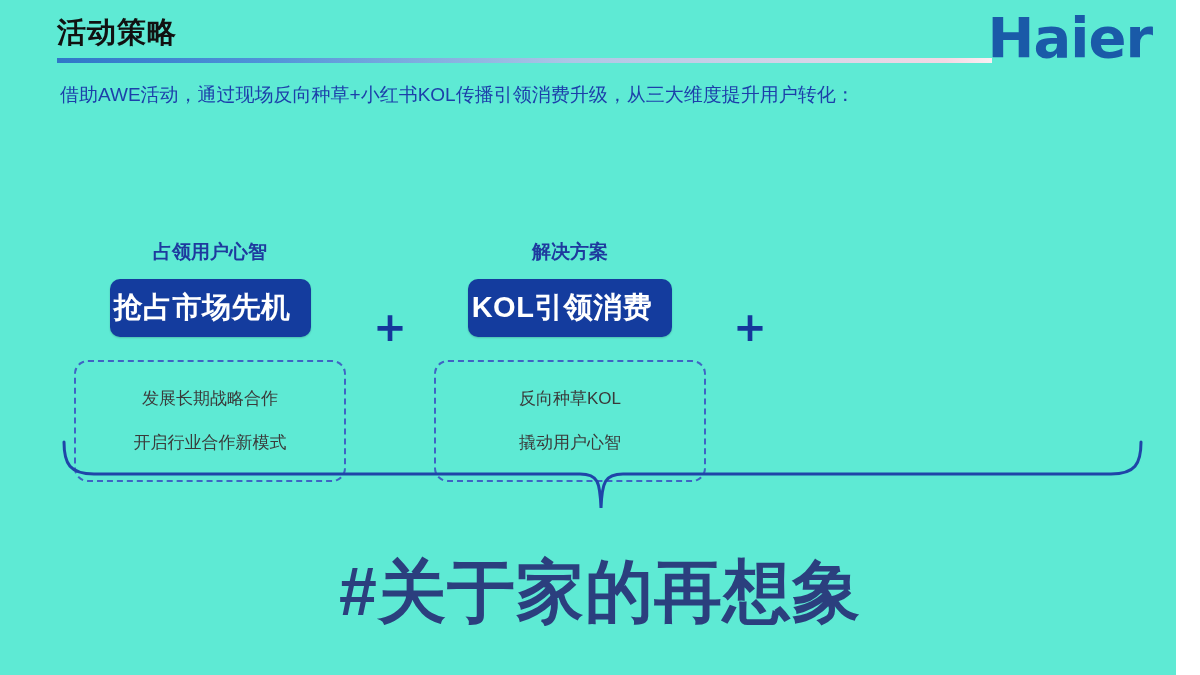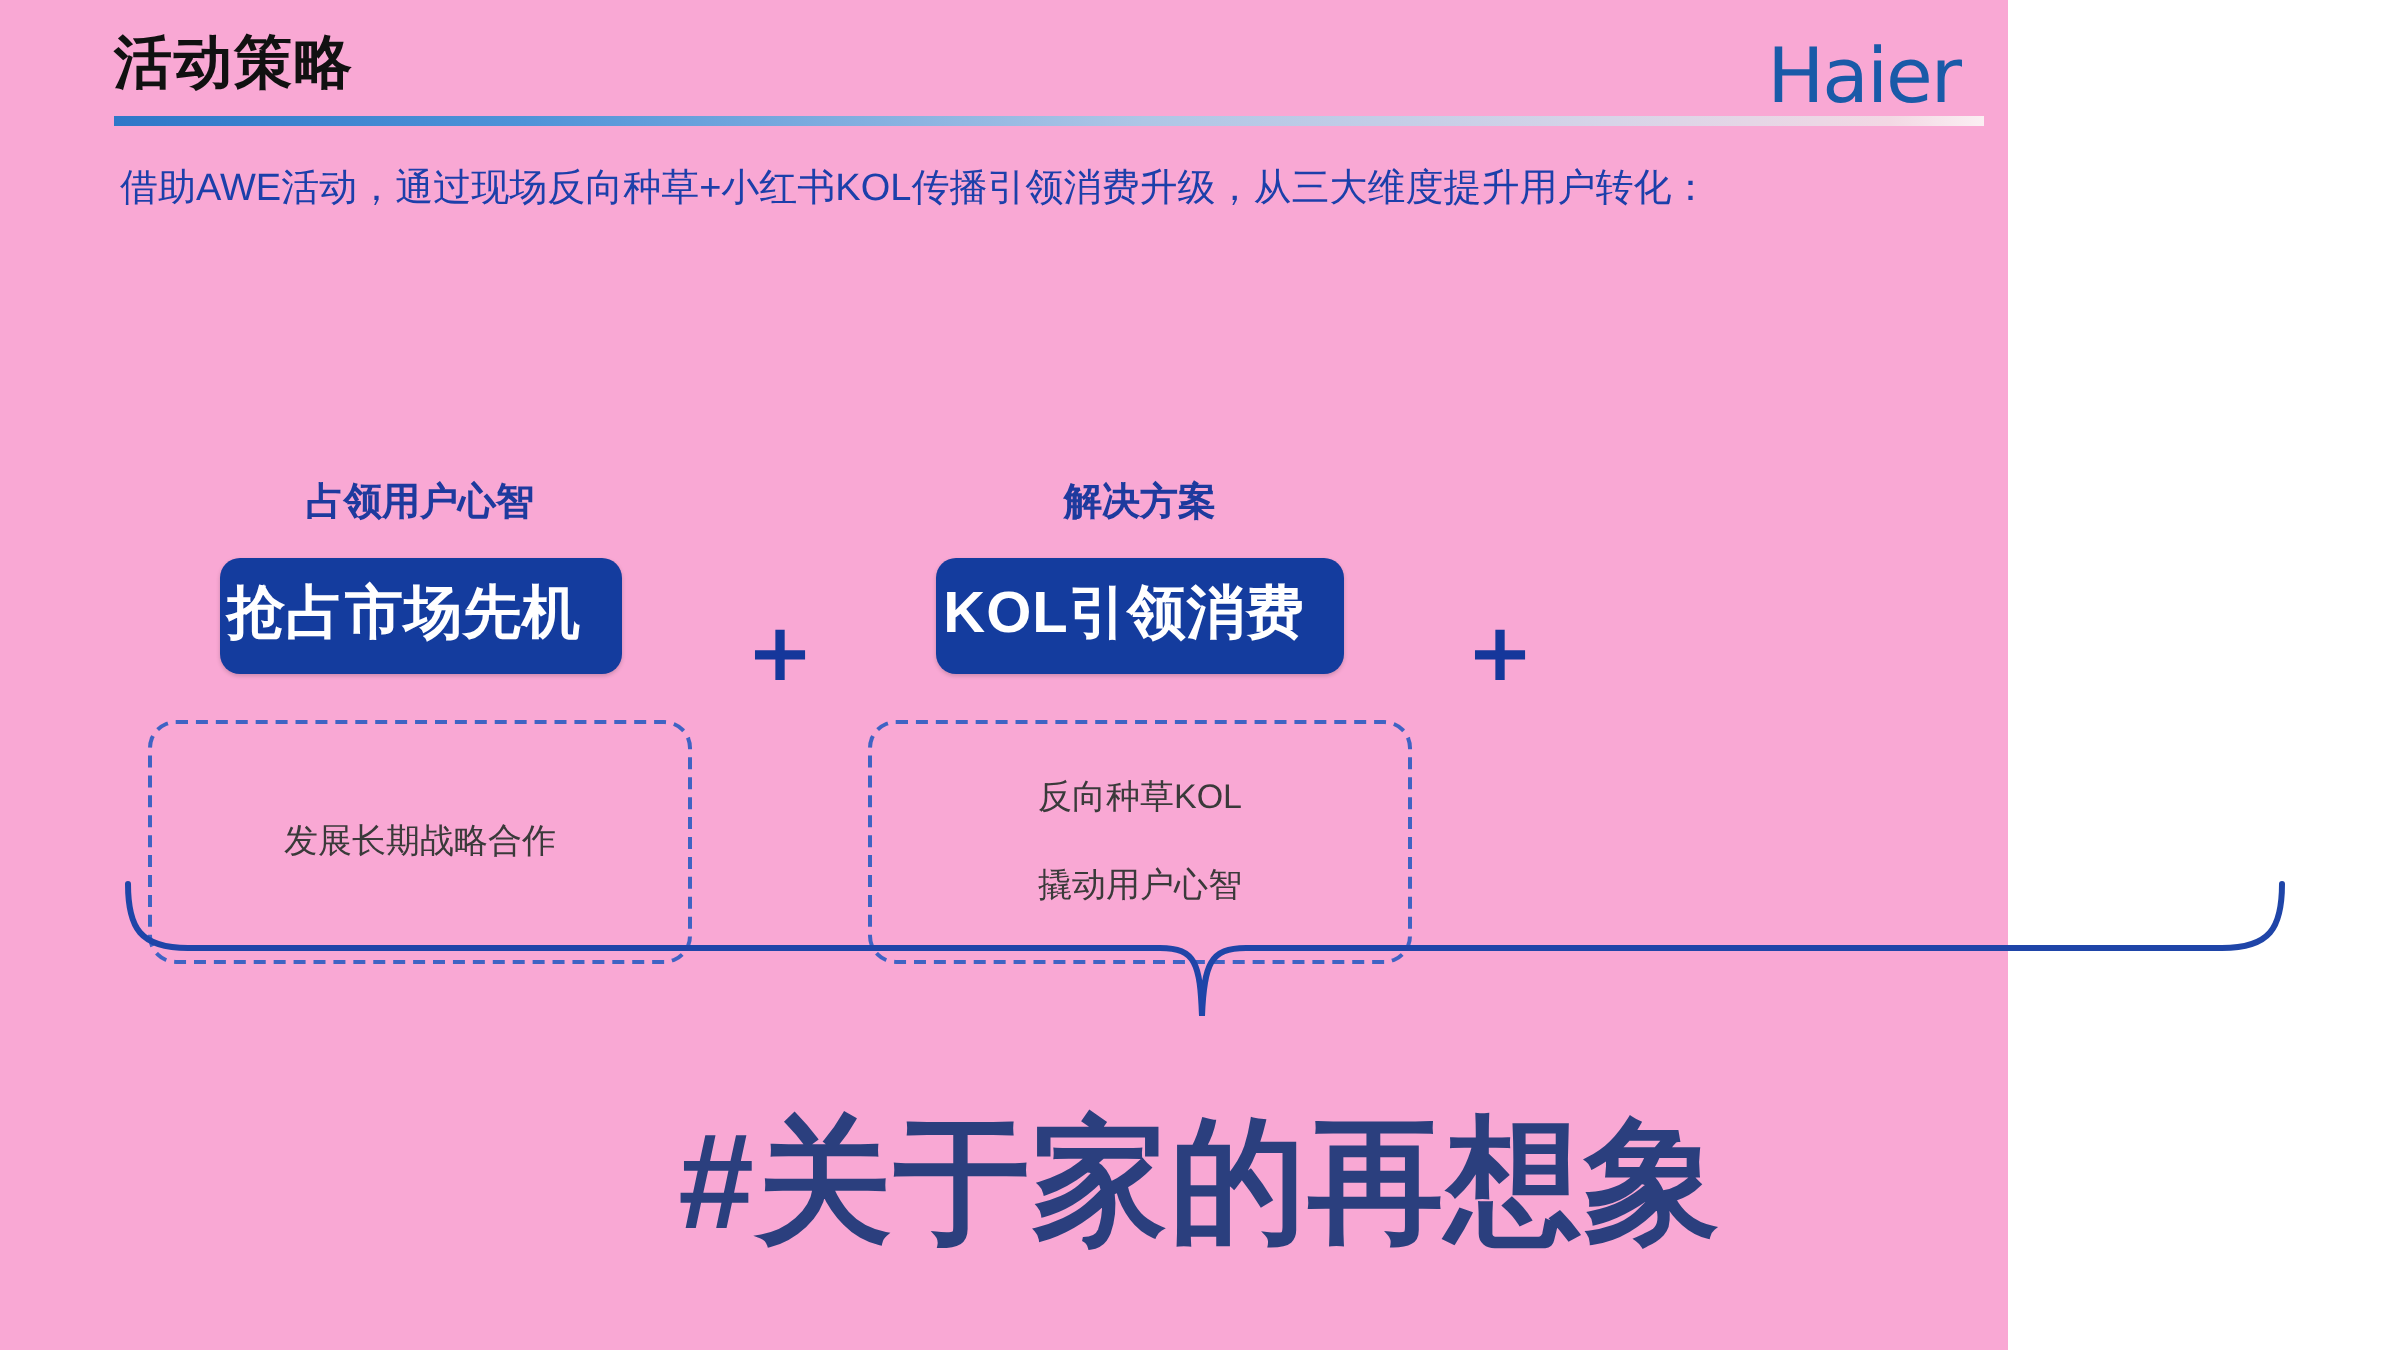--- a/index.html
+++ b/index.html
@@ -10,23 +10,23 @@
   body {
     width: 1200px;
     height: 675px;
     font-family: "Liberation Sans", "DejaVu Sans", sans-serif;
     overflow: hidden;
     position: relative;
   }
 
   .slide {
     position: relative;
-    width: 1004px;
+    width: 1176px;
     height: 675px;
-    background: #f9a8d4;
+    background: #5eead4;
   }
 
   
   .slide-title {
     position: absolute;
     left: 57px;
     top: 12px;
     font-size: 29px;
     font-weight: bold;
     color: #111111;
@@ -42,22 +42,22 @@
     width: 935px;
     height: 5px;
     background: linear-gradient(to right, #2f77c8 0%, #4f93d8 22%, #aec6e6 55%, #d7d4e8 80%, #f3d8e4 95%, #fbeff3 100%);
   }
 
   
   .haier-logo {
     position: absolute;
     right: 24px;
     top: 10px;
-    font-size: 38px;
-    font-weight: normal;
+    font-size: 56px;
+    font-weight: bold;
     color: #1a5aa8;
     letter-spacing: -1px;
     line-height: 56px;
     font-family: "DejaVu Sans", sans-serif;
   }
 
   
   .subtitle {
     position: absolute;
     left: 60px;
@@ -178,20 +178,21 @@
 
   <div class="subtitle">借助AWE活动，通过现场反向种草+小红书KOL传播引领消费升级，从三大维度提升用户转化：</div>
 
   <div class="columns">
 
     <div class="column">
       <div class="col-heading">占领用户心智</div>
       <div class="col-badge">抢占市场先机</div>
       <div class="col-box">
         <div class="line">发展长期战略合作</div>
+        <div class="line">开启行业合作新模式</div>
       </div>
     </div>
 
     <div class="plus">+</div>
 
     <div class="column">
       <div class="col-heading">解决方案</div>
       <div class="col-badge">KOL引领消费</div>
       <div class="col-box">
         <div class="line">反向种草KOL</div>

